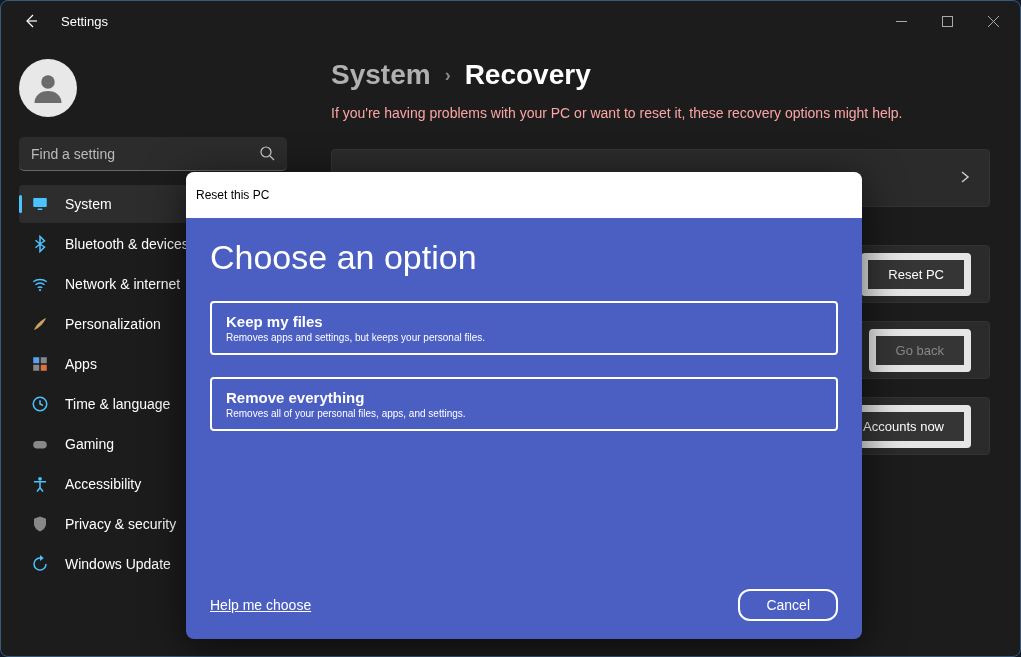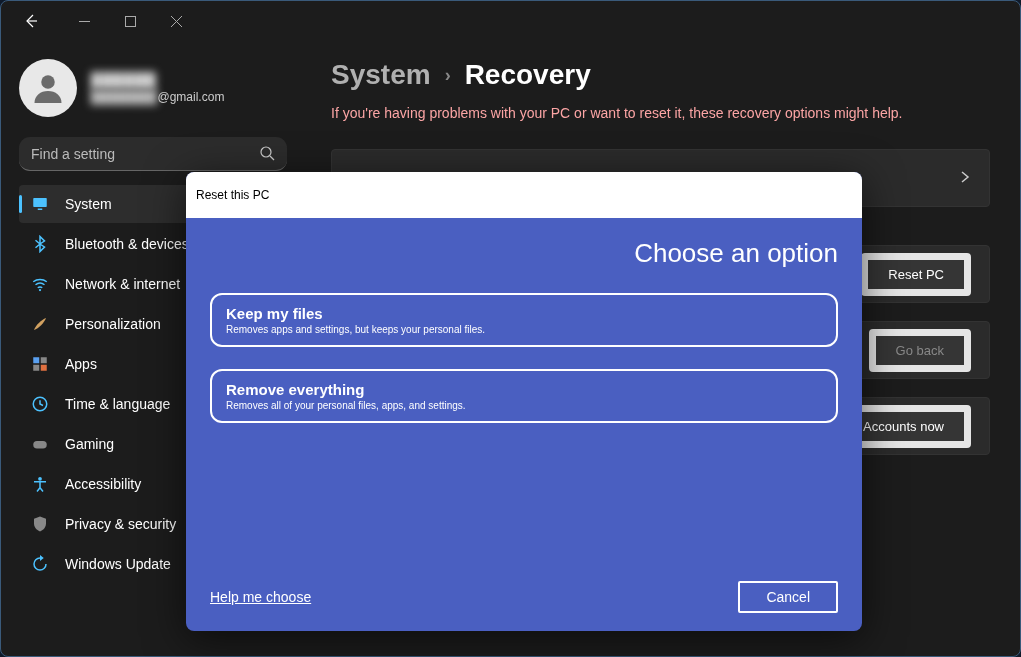--- a/index.html
+++ b/index.html
@@ -12,21 +12,21 @@
     .win-btn { width: 46px; height: 32px; display: flex; align-items: center; justify-content: center; color: #aaa; cursor: pointer; }
     .content { display: flex; flex: 1; min-height: 0; }
     .sidebar { width: 300px; padding: 10px 0 0 18px; display: flex; flex-direction: column; }
     .user-row { display: flex; align-items: center; gap: 14px; padding: 8px 0 20px 0; }
     .avatar { width: 58px; height: 58px; border-radius: 50%; background: #e8e8e8; display: flex; align-items: center; justify-content: center; }
     .avatar svg { width: 36px; height: 36px; fill: #6b6b6b; }
     .user-info .name { font-size: 14px; font-weight: 600; filter: blur(4px); color: #ddd; letter-spacing: 1px; margin-bottom: 2px;}
     .user-info .email { font-size: 12px; color: #ccc; }
     .user-info .email .blur { filter: blur(4px); letter-spacing: 1px;}
     .search { margin: 0 14px 14px 0; position: relative; }
-    .search input { width: 100%; height: 34px; background: #2c2c2c; border: none; border-bottom: 1px solid #666; border-radius: 11px; color: #fff; padding: 0 38px 0 12px; font-size: 14px; outline: none; }
+    .search input { width: 100%; height: 34px; background: #2c2c2c; border: none; border-bottom: 1px solid #666; border-radius: 5px; color: #fff; padding: 0 38px 0 12px; font-size: 14px; outline: none; }
     .search input::placeholder { color: #bbb; }
     .search .s-icon { position: absolute; right: 12px; top: 8px; color: #ccc; }
     .nav { display: flex; flex-direction: column; gap: 2px; padding-right: 12px; }
     .nav-item { height: 38px; display: flex; align-items: center; gap: 16px; padding: 0 12px; border-radius: 4px; font-size: 14px; cursor: pointer; position: relative; }
     .nav-item.active { background: #2d2d2d; }
     .nav-item.active::before { content: ""; position: absolute; left: 0; top: 10px; bottom: 10px; width: 3px; background: #4cc2ff; border-radius: 2px; }
     .nav-icon { width: 18px; height: 18px; display: flex; align-items: center; justify-content: center; }
     .main { flex: 1; padding: 18px 30px 0 30px; }
     .breadcrumb { display: flex; align-items: center; gap: 14px; font-size: 28px; font-weight: 600; margin-bottom: 14px; }
     .breadcrumb .parent { color: #b0b0b0; font-weight: 600; cursor: pointer; }
@@ -34,39 +34,40 @@
     .subtitle { font-size: 14px; color: #fca5a5; margin-bottom: 28px; }
     .card { background: #2b2b2b; border: 1px solid #333; border-radius: 4px; margin-bottom: 8px; height: 58px; display: flex; align-items: center; padding: 0 18px; position: relative; }
     .card .chevron-r { margin-left: auto; color: #ccc; }
     .action-row { display: flex; align-items: center; padding-right: 18px; }
     .action-btn { margin-left: auto; background: #353535; border: 7px solid #e5e5e5; border-radius: 4px; padding: 7px 20px; font-size: 13px; color: #fff; cursor: pointer; }
 
     
     .modal { position: absolute; left: 186px; top: 172px; width: 676px; background: #4a5fc1; border-radius: 8px; overflow: hidden; box-shadow: 0 8px 40px rgba(0,0,0,0.6); }
     .modal-title { background: #fff; color: #000; font-size: 12px; padding: 16px 10px; }
     .modal-body { padding: 20px 24px 16px 24px; }
-    .modal-heading { font-size: 26px; font-weight: 400; margin-bottom: 24px; text-align: right; }
-    .option { border: 2px solid #fff; border-radius: 12px; padding: 10px 14px; margin-bottom: 22px; cursor: pointer; }
+    .modal-heading { font-size: 34px; font-weight: 400; margin-bottom: 24px; }
+    .option { border: 2px solid #fff; border-radius: 4px; padding: 10px 14px; margin-bottom: 22px; cursor: pointer; }
     .option-title { font-size: 15px; font-weight: 700; margin-bottom: 2px; }
     .option-desc { font-size: 10px; }
     .modal-footer { display: flex; align-items: center; justify-content: space-between; padding: 0 24px 18px 24px; margin-top: 120px; gap: 6px; }
     .help-link { font-size: 14px; text-decoration: underline; cursor: pointer; }
-    .cancel-btn { border: 2px solid #fff; background: transparent; color: #fff; padding: 6px 26px; border-radius: 2px; font-size: 14px; cursor: pointer; }
+    .cancel-btn { border: 2px solid #fff; background: transparent; color: #fff; padding: 6px 26px; border-radius: 12px; font-size: 14px; cursor: pointer; }
   </style>
 </head>
 <body>
 
 <div class="window">
   <div class="titlebar">
     <div class="back-btn">
       <svg width="16" height="16" viewBox="0 0 16 16">
           <path d="M10 2 L4 8 L10 14" stroke="#fff" stroke-width="1.2" fill="none"></path>
           <line x1="4" y1="8" x2="14" y2="8" stroke="#fff" stroke-width="1.2"></line>
         </svg>
     </div>
+    <div class="titlebar-title">Settings</div>
     <div class="win-controls">
       <div class="win-btn">
           <svg width="11" height="11">
             <line x1="0" y1="5.5" x2="11" y2="5.5" stroke="#aaa" stroke-width="1"></line>
           </svg>
         </div>
       <div class="win-btn">
           <svg width="11" height="11">
             <rect x="0.5" y="0.5" width="10" height="10" stroke="#aaa" fill="none" stroke-width="1"></rect>
           </svg>
@@ -82,24 +83,20 @@
 
   <div class="content">
     <div class="sidebar">
       <div class="user-row">
         <div class="avatar">
           <svg viewBox="0 0 24 24">
               <circle cx="12" cy="8" r="4.5"></circle>
               <path d="M3 22c0-5 4-8 9-8s9 3 9 8z"></path>
             </svg>
         </div>
-        <div class="user-info">
-          <div class="name">██████</div>
-          <div class="email"><span class="blur">███████</span><span>@gmail.com</span></div>
-        </div>
       </div>
       <div class="search">
         <input type="text" placeholder="Find a setting" style="">
         <span class="s-icon"><svg width="16" height="16" viewBox="0 0 16 16">
               <circle cx="7" cy="7" r="5" stroke="#ccc" stroke-width="1.2" fill="none"></circle>
               <line x1="11" y1="11" x2="15" y2="15" stroke="#ccc" stroke-width="1.2"></line>
             </svg></span>
       </div>
       <div class="nav" id="nav">
           <div class="nav-item active">

